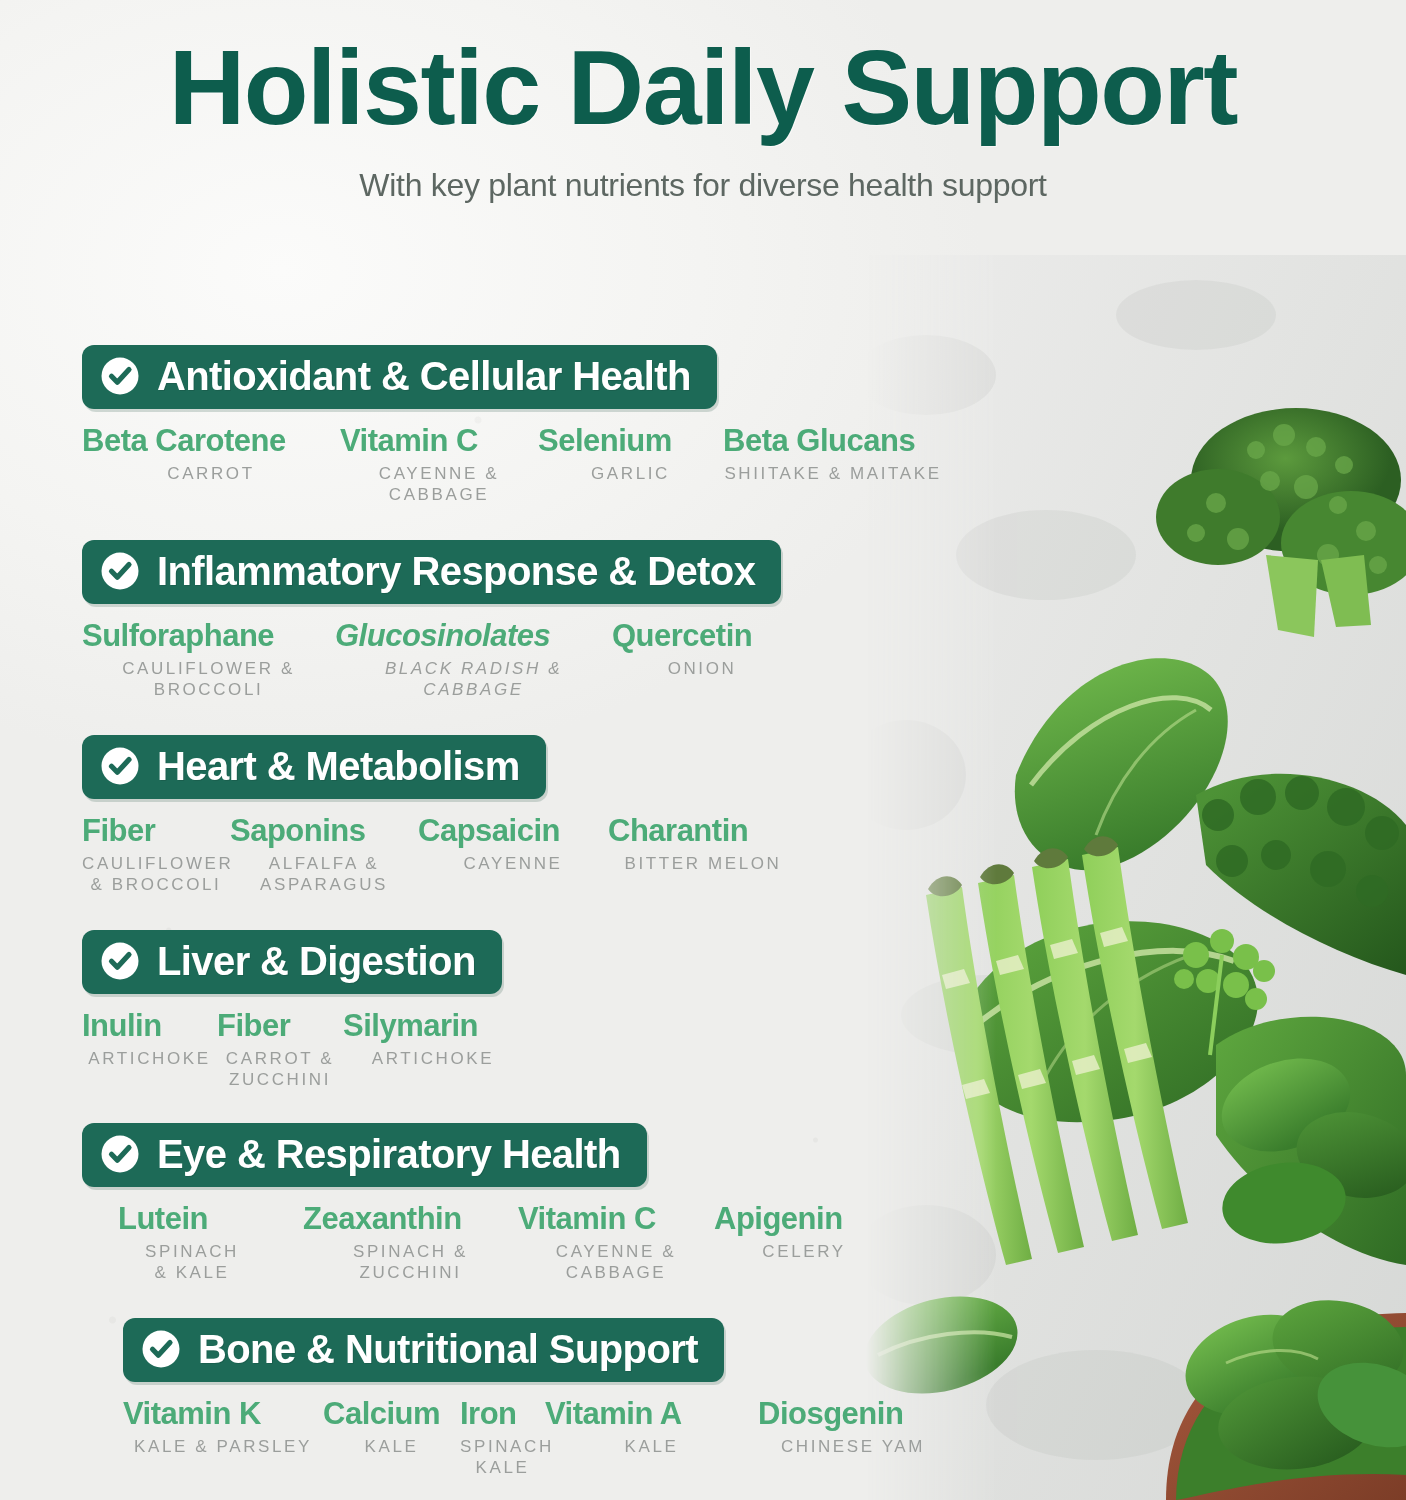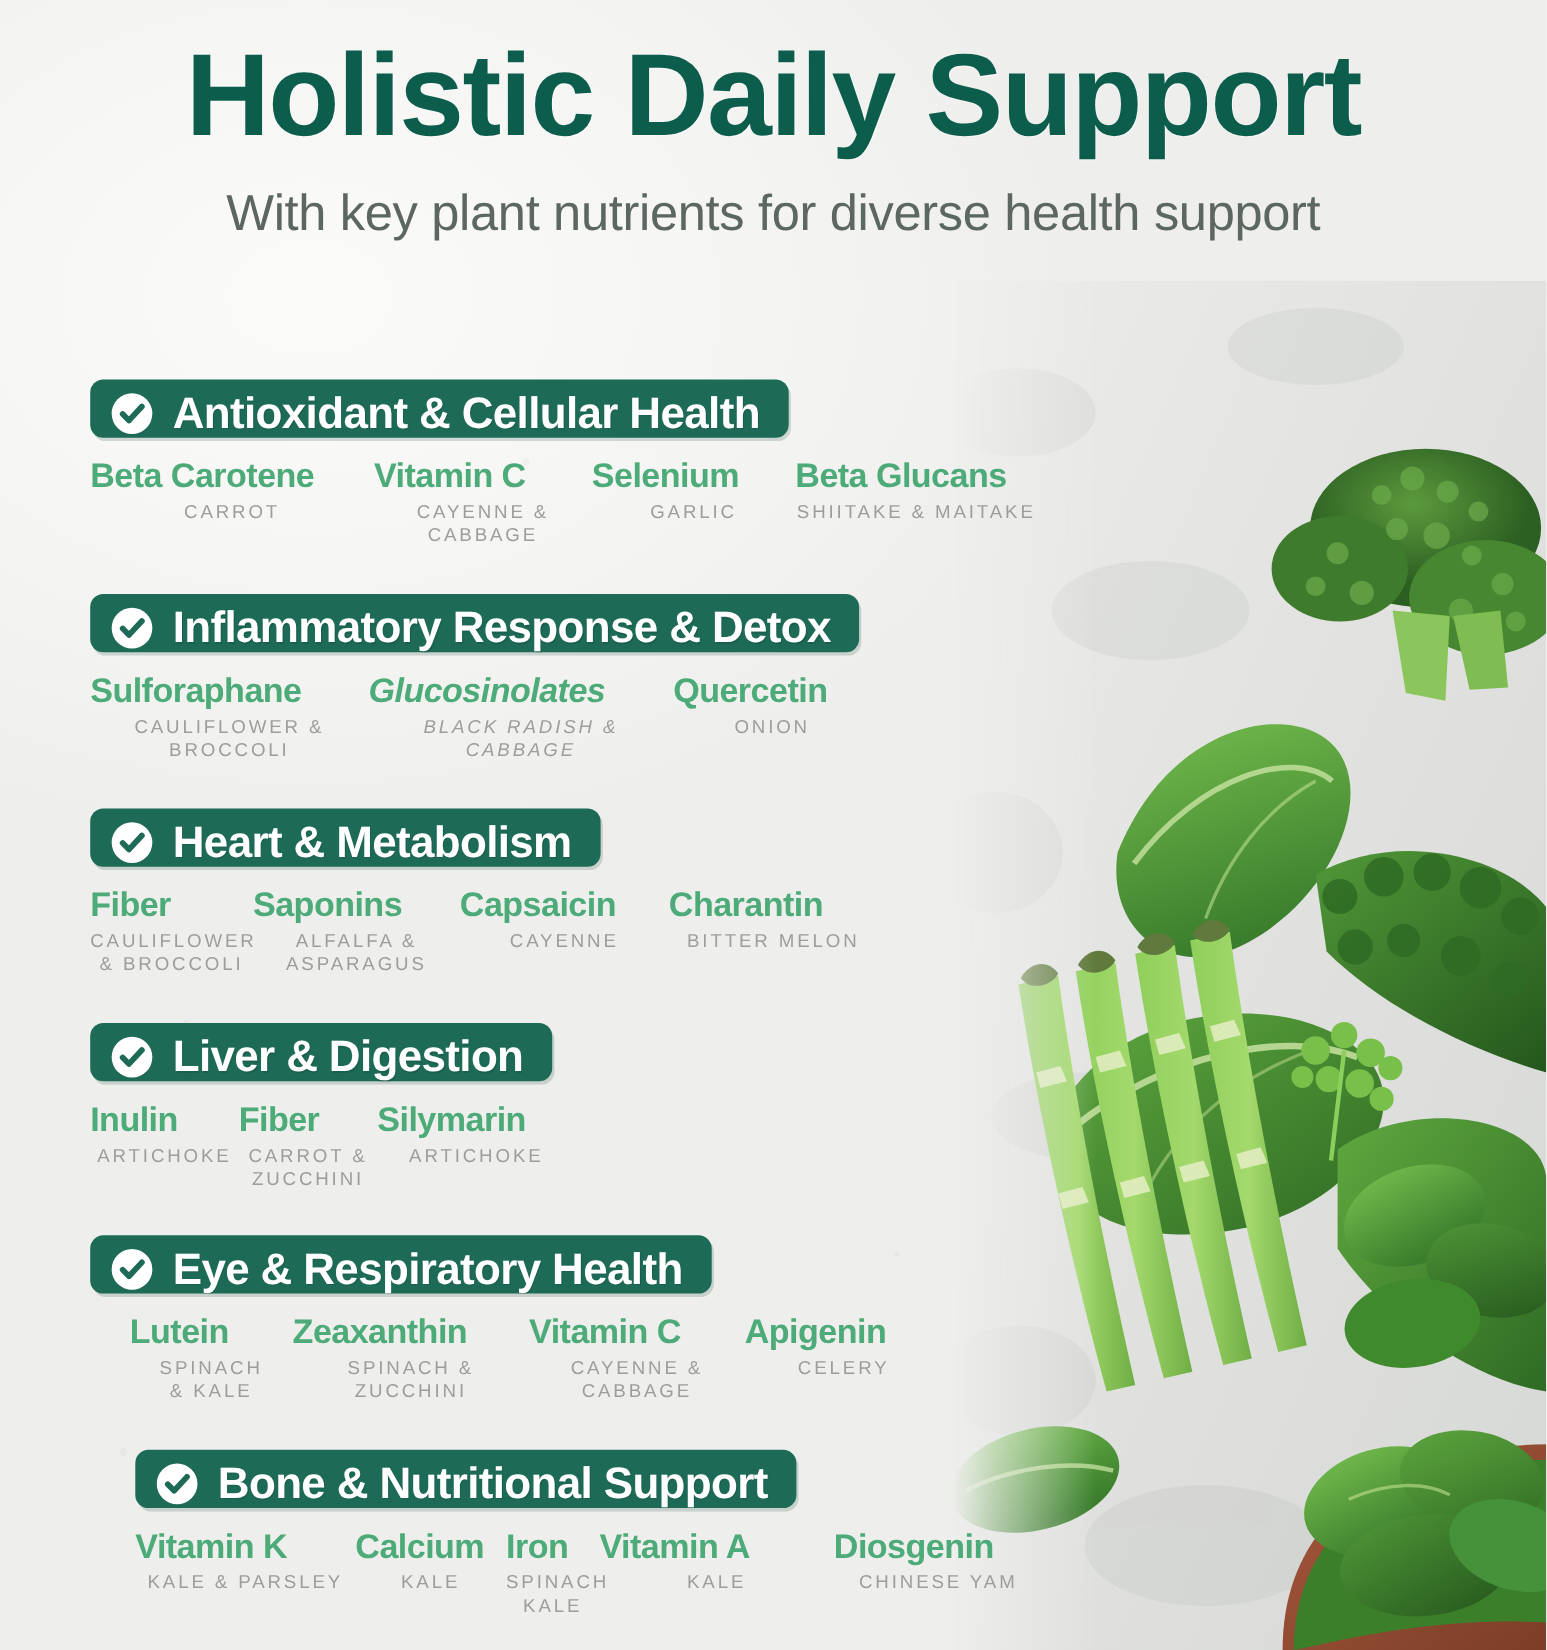--- a/index.html
+++ b/index.html
@@ -41,21 +41,21 @@
   .title {
     font-size: 106px;
     font-weight: 700;
     color: #0d5d4d;
     letter-spacing: -1.5px;
     line-height: 1.0;
     padding-top: 34px;
     text-shadow: 1px 1px 0 rgba(255,255,255,.55);
   }
   .subtitle {
-    font-size: 46px;
+    font-size: 32px;
     font-weight: 400;
     color: #5d6762;
     line-height: 1.1;
     padding-top: 28px;
     letter-spacing: -0.3px;
   }
 
   
   .photo {
     position:absolute;
@@ -71,21 +71,21 @@
   
   .sections { position:absolute; left:0; top:0; width:1000px; z-index:4; }
   .section { position:absolute; left:82px; }
 
   .badge {
     display:inline-flex;
     align-items:center;
     gap: 17px;
     background: #1d6a57;
     border-radius: 12px;
-    padding: 11px 26px 2px 18px;
+    padding: 11px 26px 13px 18px;
     box-shadow: 2px 3px 0 rgba(20,70,58,.18);
   }
   .badge-check { width: 40px; height: 40px; flex:0 0 40px; display:block; }
   .badge-label {
     font-size: 40px;
     font-weight: 700;
     color: #ffffff;
     letter-spacing: -0.6px;
     line-height: 1.0;
     white-space: nowrap;
@@ -376,21 +376,21 @@
               <path d="M11.5 20.3 L17.3 26.2 L29 13.6" fill="none" stroke="#1d6a57" stroke-width="5.2" stroke-linecap="round" stroke-linejoin="round"></path>
             </svg>
           </span>
           <span class="badge-label">Eye &amp; Respiratory Health</span>
         </div><div class="nutrients">
           <div class="nutrient" style="width: 148px; margin-left: 36px;">
             <div class="nutrient-name">Lutein</div>
             <div class="nutrient-source">SPINACH
 &amp; KALE</div>
           </div>
-          <div class="nutrient" style="width: 215px;">
+          <div class="nutrient" style="width: 215px; margin-left: 37px;">
             <div class="nutrient-name">Zeaxanthin</div>
             <div class="nutrient-source">SPINACH &amp;
 ZUCCHINI</div>
           </div>
           <div class="nutrient" style="width: 196px;">
             <div class="nutrient-name">Vitamin C</div>
             <div class="nutrient-source">CAYENNE &amp;
 CABBAGE</div>
           </div>
           <div class="nutrient" style="width: 180px;">

